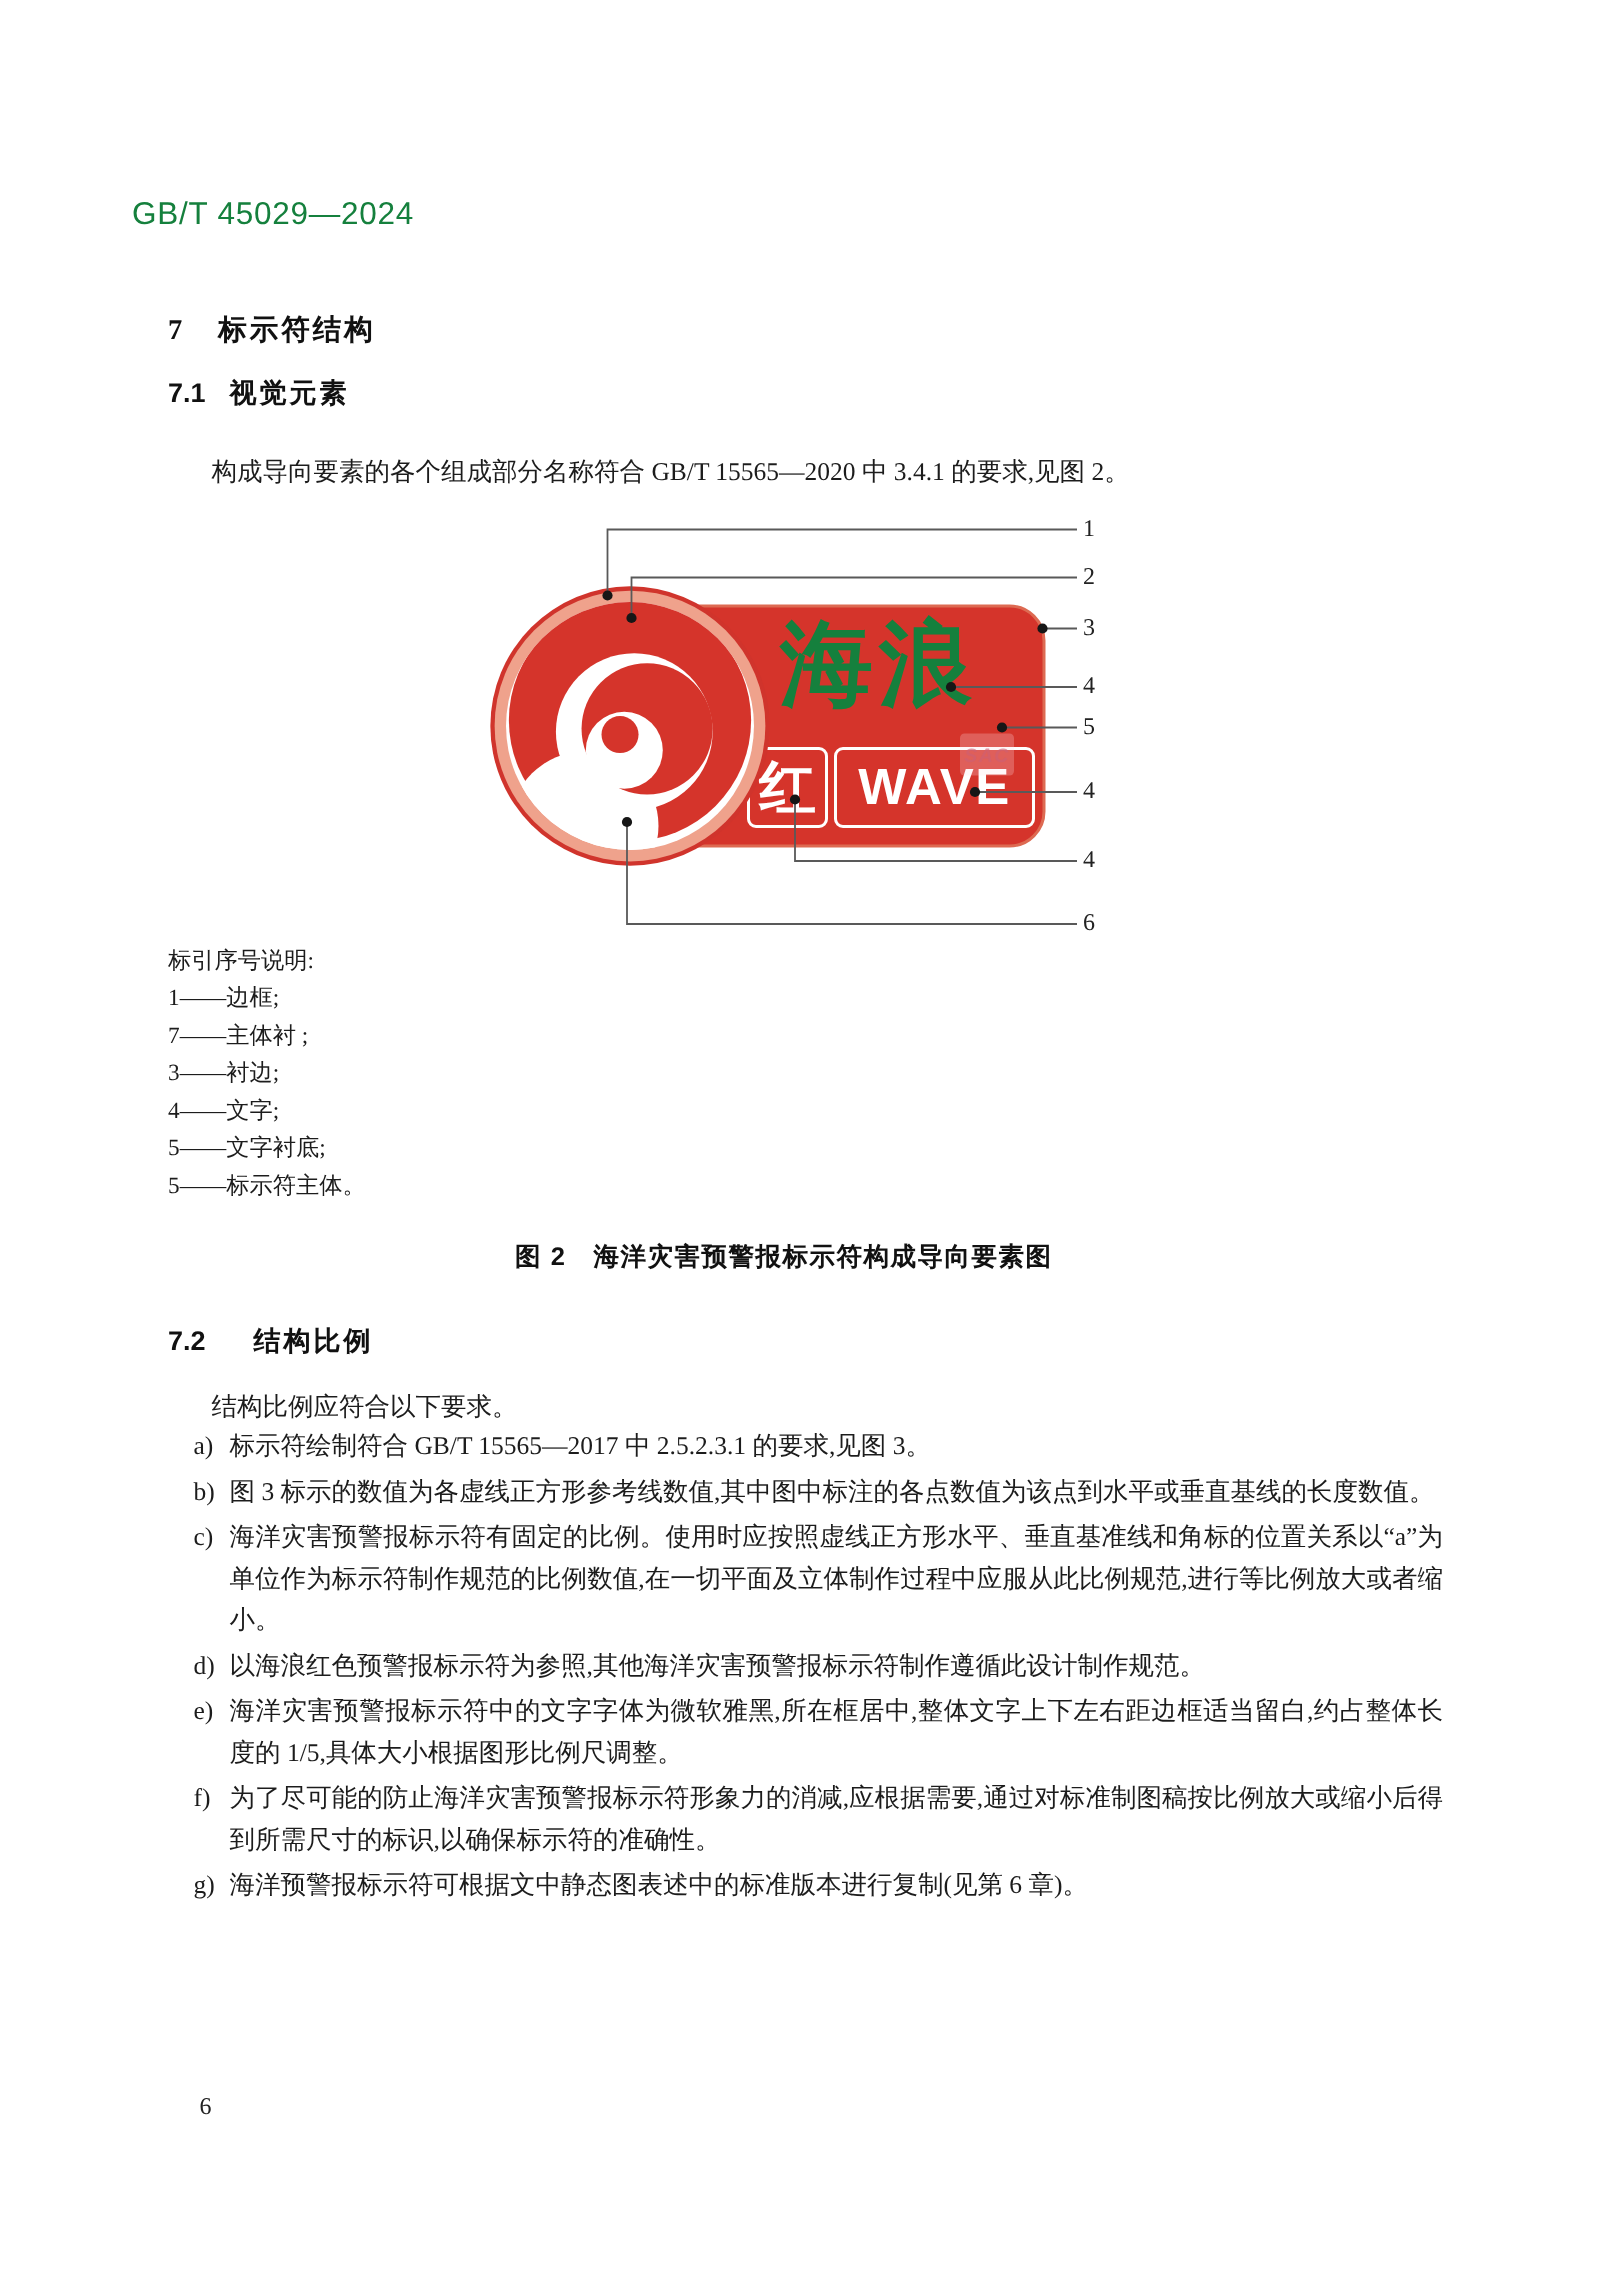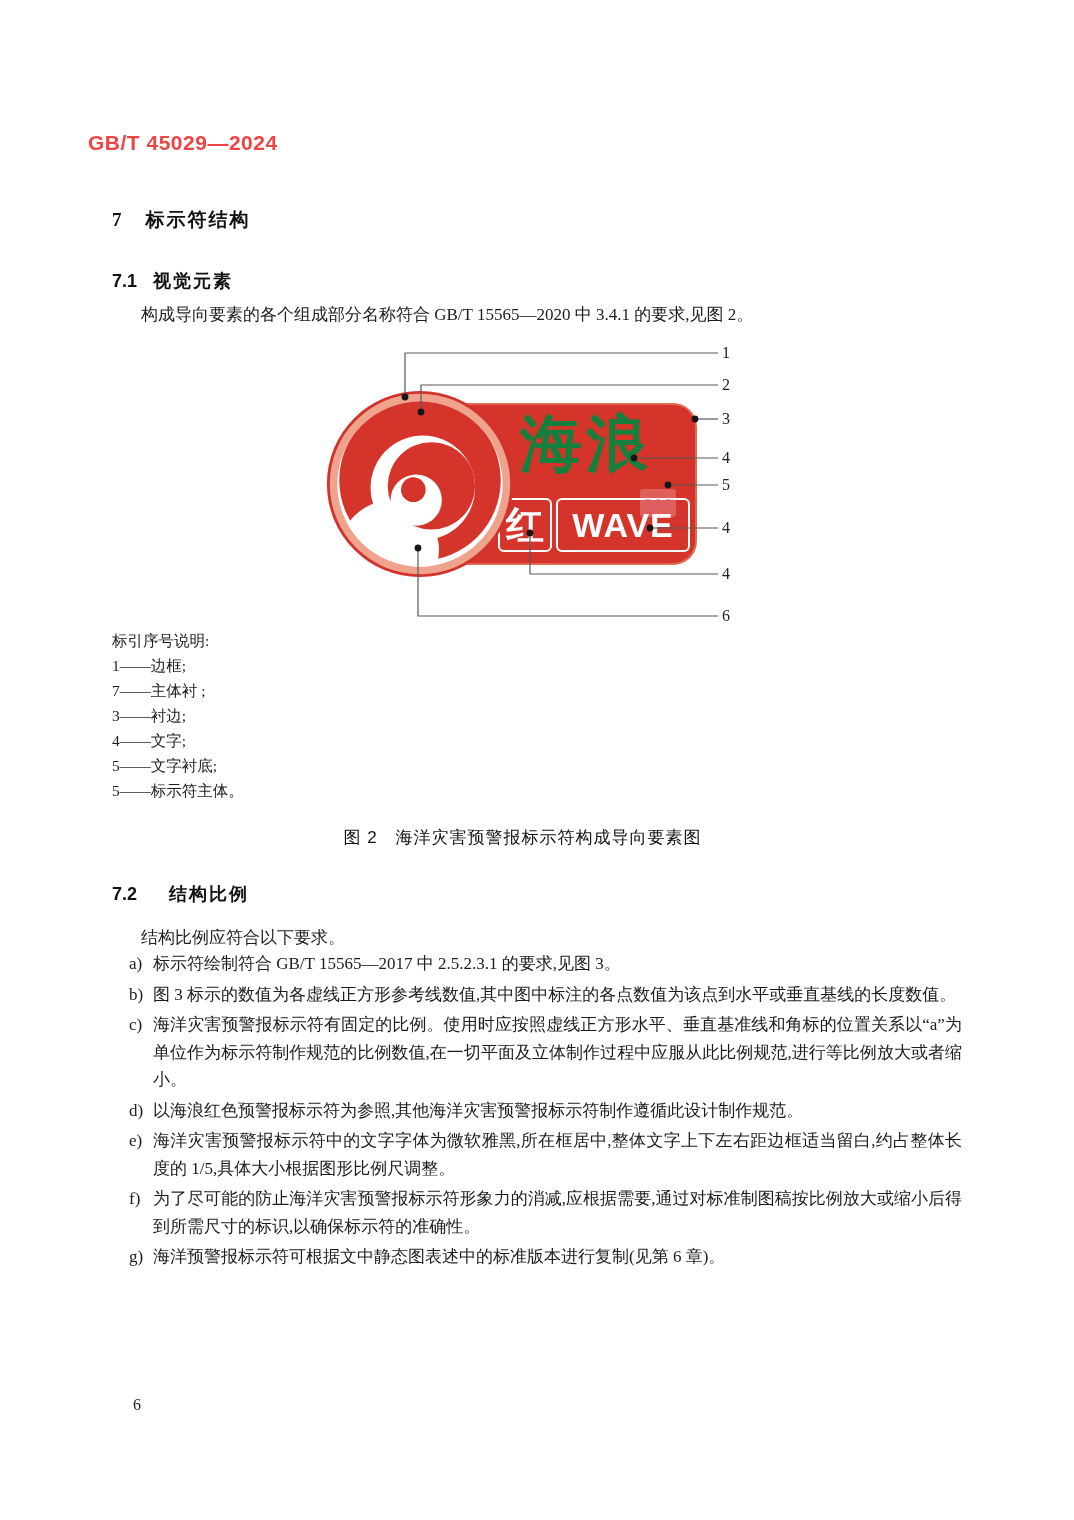--- a/index.html
+++ b/index.html
@@ -8,31 +8,31 @@
     width:1074px;height:1520px;
     background:#ffffff;
     margin:0 auto;
     font-family:"Liberation Serif","DejaVu Serif",serif;
     color:#1c1c1c;
     overflow:hidden;
   }
   .hdr{
     position:absolute;left:88px;top:131px;
     font-family:"Liberation Sans","DejaVu Sans",sans-serif;
-    font-weight:bold;font-size:21px;letter-spacing:.5px;color:#ef4444;
+    font-weight:normal;font-size:21px;letter-spacing:.5px;color:#15803d;
   }
   .sec-h{
     position:absolute;left:112px;
     font-family:"Liberation Sans","DejaVu Sans",sans-serif;
     font-weight:bold;color:#111;
   }
   .sec-h .num{display:inline-block;}
   #h7{top:207px;font-size:19px;letter-spacing:2px;font-family:Liberation Serif, serif;}
   #h7 .num{margin-right:24px;letter-spacing:0;}
-  #h71{top:269px;font-size:18px;letter-spacing:2px;}
+  #h71{top:250px;font-size:18px;letter-spacing:2px;}
   #h71 .num{margin-right:16px;letter-spacing:0;}
   #h72{top:882px;font-size:18px;letter-spacing:2px;}
   #h72 .num{margin-right:32px;letter-spacing:0;}
   .para{
     position:absolute;left:141px;top:301px;width:820px;
     font-size:17px;line-height:27px;text-align:justify;
   }
   .intro{
     position:absolute;left:141px;top:924px;width:820px;
     font-size:17px;line-height:27px;
@@ -72,21 +72,21 @@
     font-size:16px;line-height:20px;color:#222;
     font-family:"Liberation Serif","DejaVu Serif",serif;
   }
   
   .legend{position:absolute;left:112px;top:628px;font-size:15.5px;line-height:25px;color:#1c1c1c;}
   .legend div{white-space:nowrap;}
   
   .caption{
     position:absolute;left:0;top:826px;width:1045px;text-align:center;
     font-family:"Liberation Sans","DejaVu Sans",sans-serif;
-    font-weight:normal;font-size:17px;color:#111;letter-spacing:1px;
+    font-weight:bold;font-size:17px;color:#111;letter-spacing:1px;
   }
   .caption .cap-label{margin-right:18px;letter-spacing:1px;}
   
   .list{position:absolute;left:112px;top:950px;width:850px;font-size:17px;line-height:27.5px;}
   .item{position:relative;padding-left:41px;text-align:justify;margin-bottom:3px;}
   .item .lbl{position:absolute;left:17px;top:0;}
   .pagenum{position:absolute;left:133px;top:1396px;font-size:16px;color:#222;}
 </style>
 </head>
 <body>

